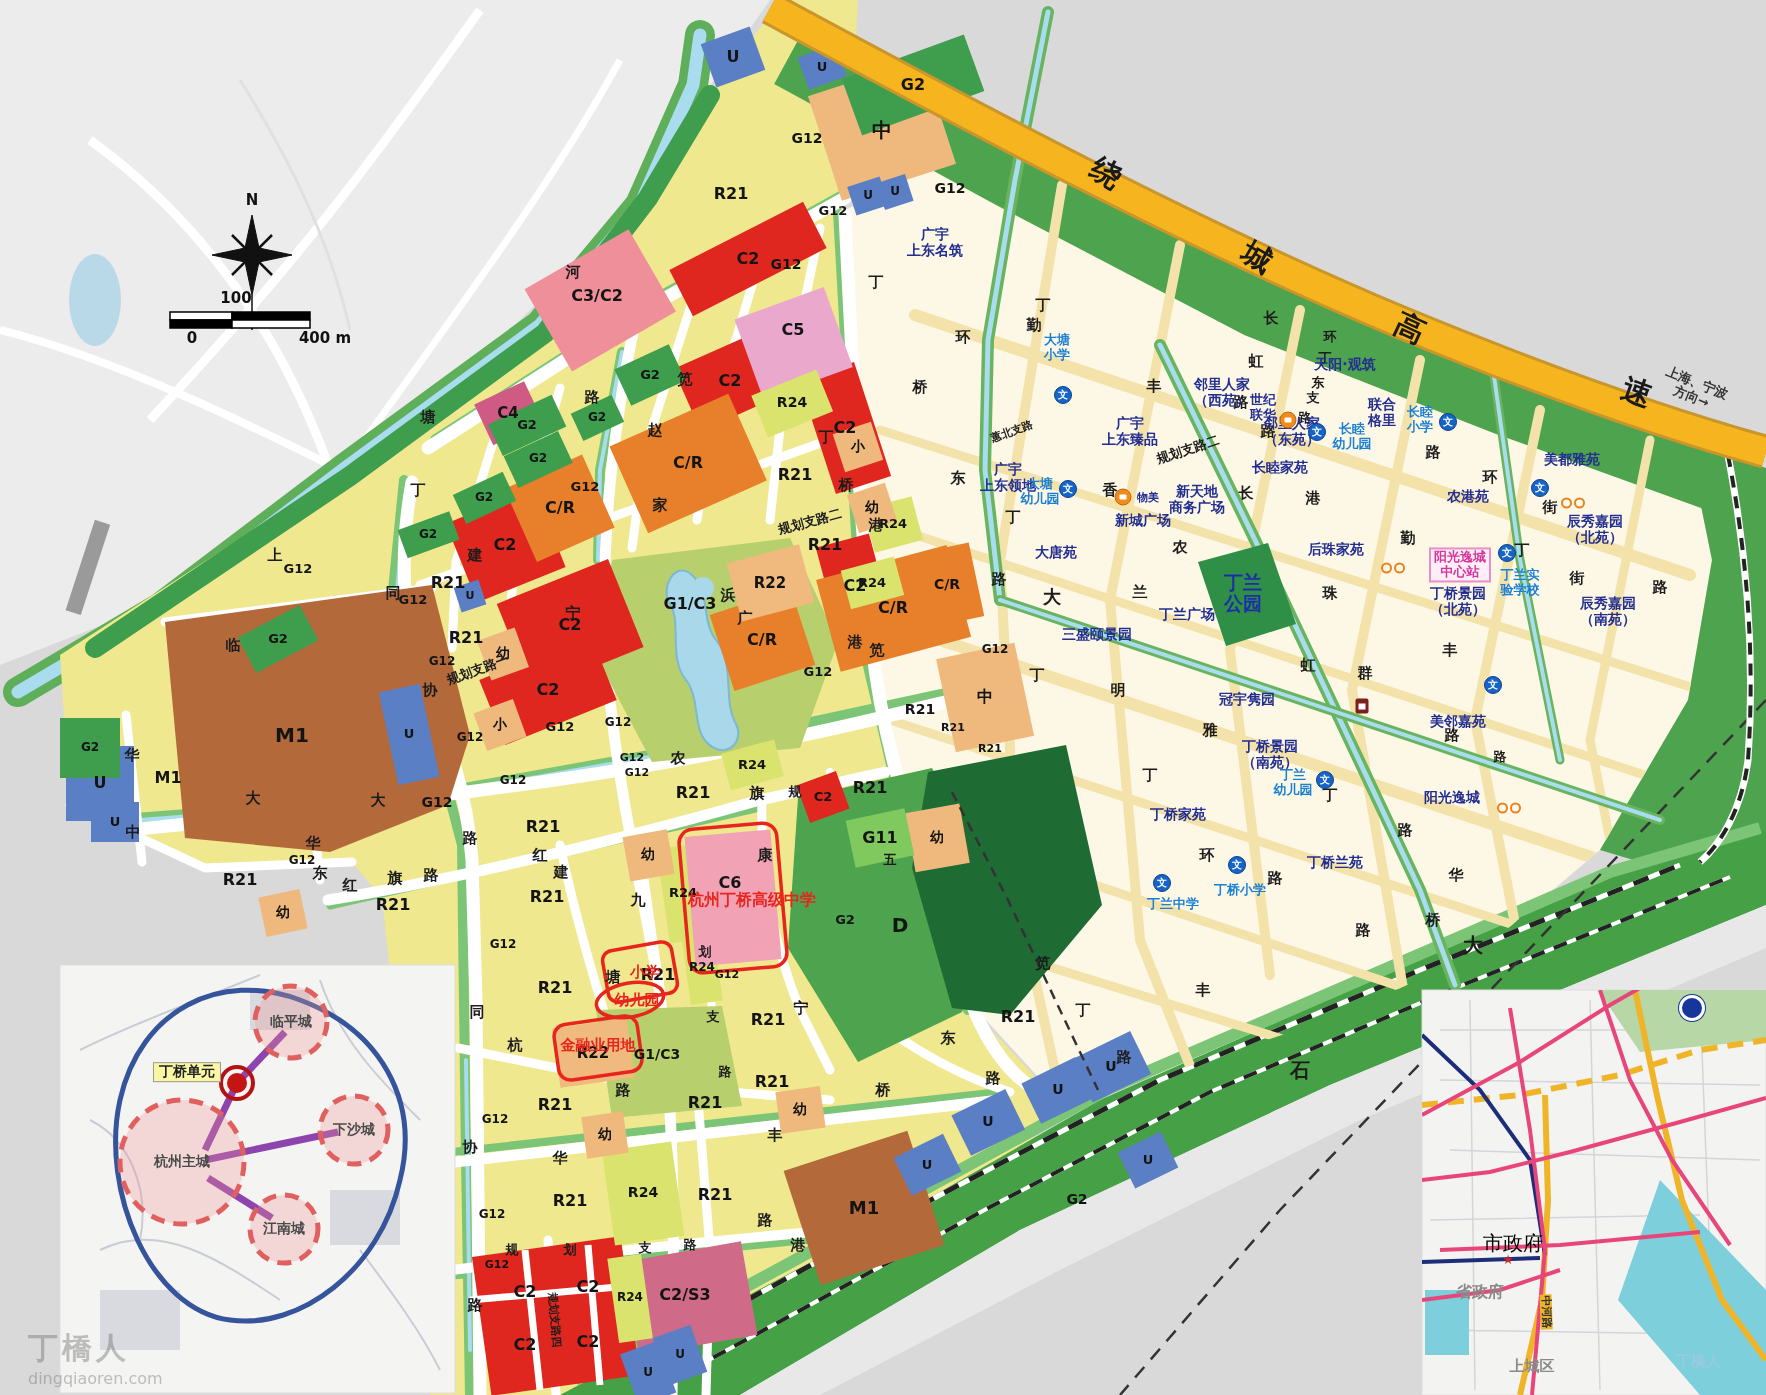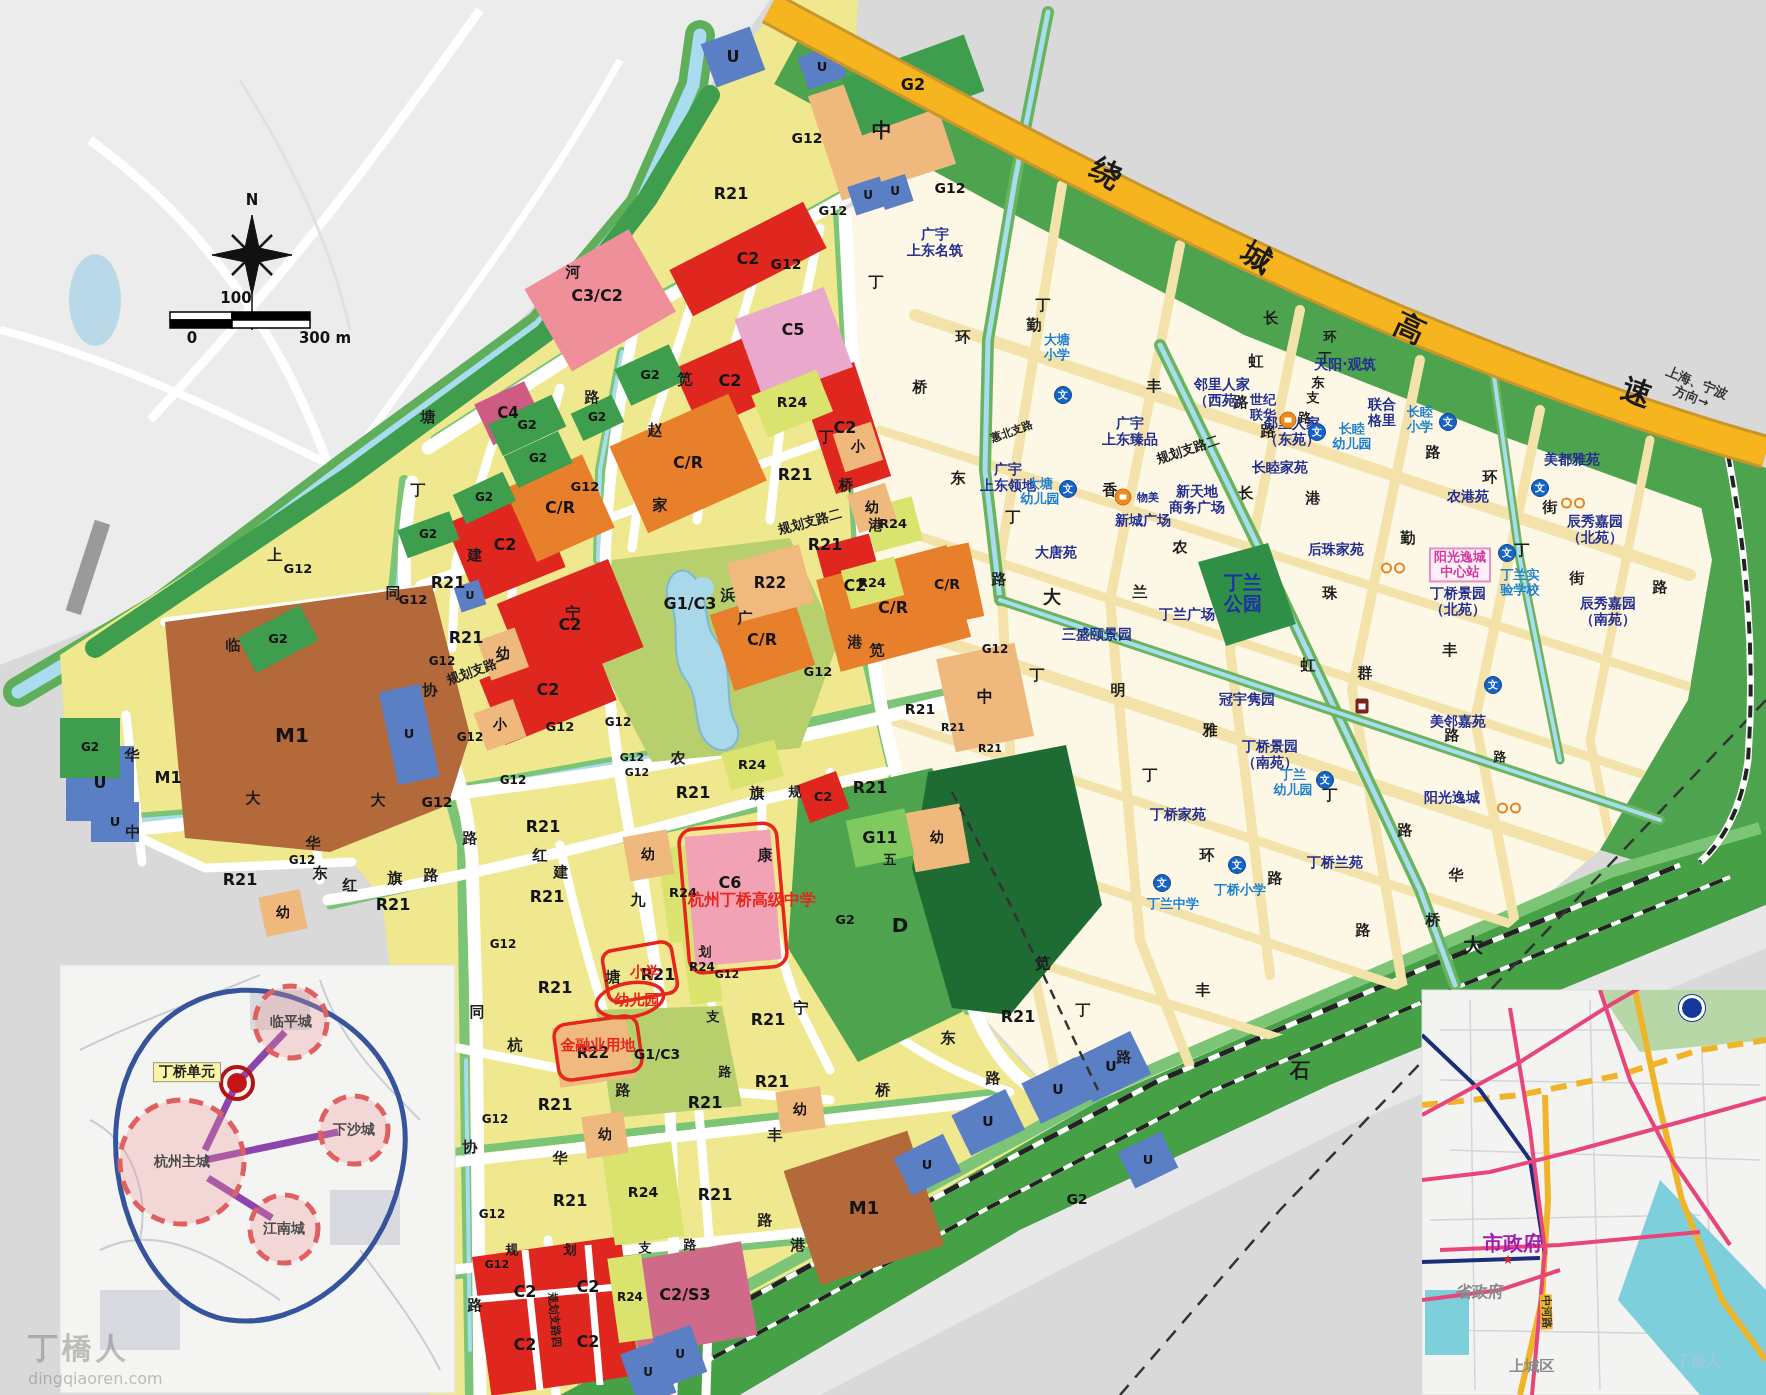--- a/index.html
+++ b/index.html
@@ -11,21 +11,21 @@
   .k-road{font-weight:bold;color:#1c1c1c;font-size:15px;}
   .k-blue{font-weight:bold;color:#232e91;font-size:14px;}
   .k-school{font-weight:bold;color:#1b7fd4;font-size:13px;}
   .k-red{font-weight:bold;color:#e8251d;font-size:15px;}
   .k-park{font-weight:bold;color:#1b2fa8;font-size:19px;}
   .k-hwy{font-weight:bold;color:#1a1a1a;font-size:30px;}
   .k-dir{font-weight:bold;color:#333;font-size:13px;}
   .k-bus{font-weight:bold;color:#d6359b;font-size:13px;background:#fdeef8;border:2px solid #e88fc5;padding:1px 3px;}
   .k-unit{font-weight:bold;color:#222;font-size:14px;background:#faf6a6;border:1px solid #999;padding:1px 5px;}
   .k-city{font-weight:bold;color:#4a4a4a;font-size:14px;}
-  .k-gov{font-weight:bold;color:#a21caf;font-size:20px;}
+  .k-gov{font-weight:normal;color:#000000;font-size:20px;}
   .k-gray{font-weight:bold;color:#8a8a8a;font-size:16px;}
   .k-ylroad{color:#333;font-size:11px;background:#f0b429;padding:0 1px;font-weight:bold;}
   .k-star{color:#d22222;font-size:13px;}
   .k-compass,.k-scale{font-weight:bold;color:#111;font-size:15px;}
   .ic{position:absolute;transform:translate(-50%,-50%);display:flex;align-items:center;justify-content:center;pointer-events:none;}
   .ic-school{width:16px;height:16px;background:#1565c8;border-radius:50%;color:#fff;font-size:10px;font-weight:bold;border:1px solid #0d3f8a;}
   .ic-cart{width:15px;height:15px;background:#f08c1e;border-radius:50%;border:1px solid #c06a10;}
   .ic-cart i{width:7px;height:5px;background:#fff;border-radius:1px;}
   .ic-bike i{width:7px;height:7px;border:2px solid #e8821e;border-radius:50%;margin:0 1px;}
   .ic-fuel{width:13px;height:15px;background:#7c1f1f;border-radius:2px;}
@@ -304,21 +304,21 @@
       </g>
       <circle cx="1692" cy="1008" r="10" fill="#15369b"></circle>
     </g>
   </g>
 </svg>
 
 <div id="labels">
       <span class="lb k-compass" style="left: 252px; top: 200px; transform: translate(-50%, -50%);">N</span>
       <span class="lb k-scale" style="left: 236px; top: 298px; transform: translate(-50%, -50%);">100</span>
       <span class="lb k-scale" style="left: 192px; top: 338px; transform: translate(-50%, -50%);">0</span>
-      <span class="lb k-scale" style="left: 325px; top: 338px; transform: translate(-50%, -50%);">300 m</span>
+      <span class="lb k-scale" style="left: 325px; top: 338px; transform: translate(-50%, -50%);">400 m</span>
       <span class="lb k-hwy" style="left: 1106px; top: 173px; transform: translate(-50%, -50%) rotate(30deg);">绕</span>
       <span class="lb k-hwy" style="left: 1257px; top: 257px; transform: translate(-50%, -50%) rotate(30deg);">城</span>
       <span class="lb k-hwy" style="left: 1410px; top: 328px; transform: translate(-50%, -50%) rotate(25deg);">高</span>
       <span class="lb k-hwy" style="left: 1637px; top: 392px; transform: translate(-50%, -50%) rotate(20deg);">速</span>
       <span class="lb k-dir" style="left: 1694px; top: 390px; transform: translate(-50%, -50%) rotate(22deg);">上海、宁波方向→</span>
       <span class="lb k-zone" style="left: 733px; top: 57px; transform: translate(-50%, -50%);">U</span>
       <span class="lb k-zone" style="left: 913px; top: 85px; transform: translate(-50%, -50%);">G2</span>
       <span class="lb k-zone" style="left: 882px; top: 130px; font-size: 20px; transform: translate(-50%, -50%);">中</span>
       <span class="lb k-zone" style="left: 822px; top: 67px; font-size: 13px; transform: translate(-50%, -50%);">U</span>
       <span class="lb k-zone" style="left: 807px; top: 139px; font-size: 14px; transform: translate(-50%, -50%);">G12</span>

